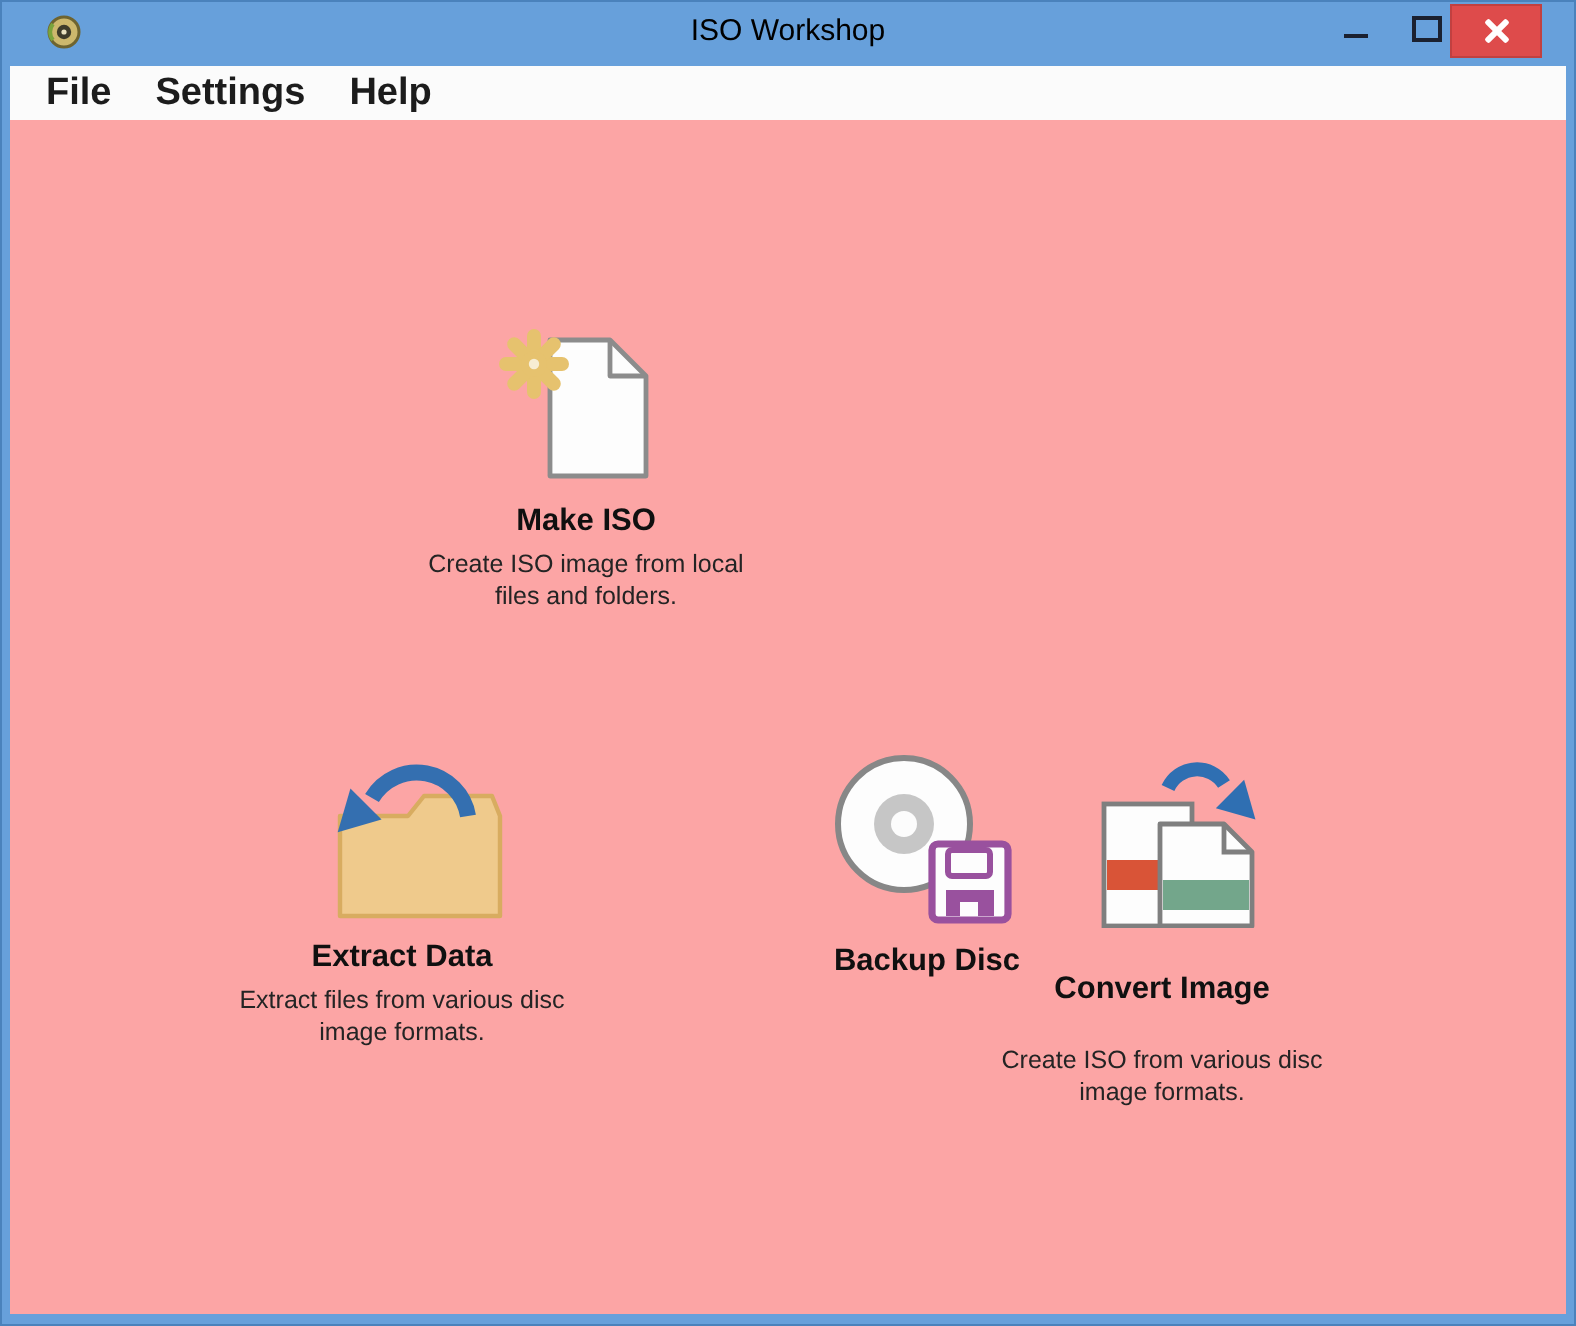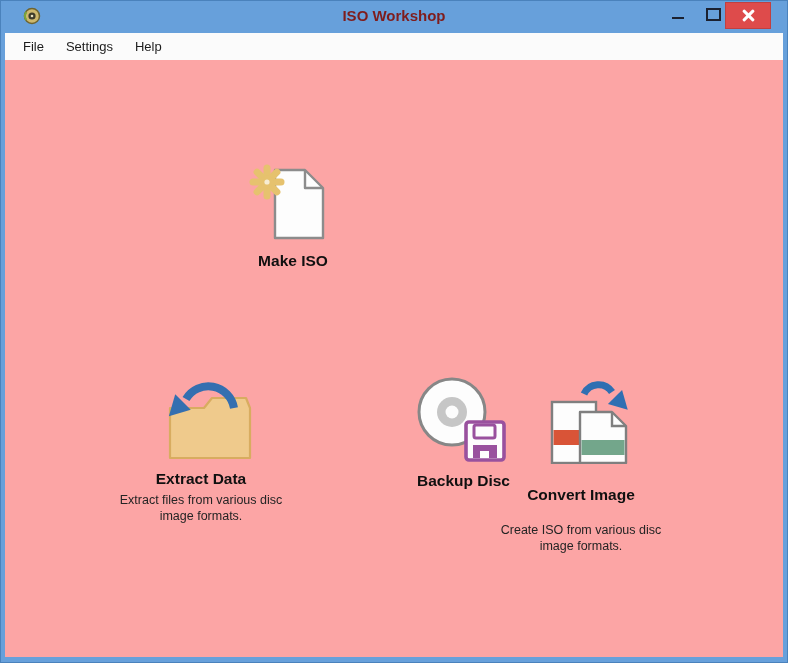--- a/index.html
+++ b/index.html
@@ -2,36 +2,36 @@
 <html><head>
 <meta charset="utf-8">
 <style>
   html,body{margin:0;padding:0;background:#d7d7d7;font-family:"Liberation Sans",sans-serif;}
   .window{position:relative;width:788px;height:663px;background:#67A0DB;box-shadow:inset 0 0 0 1px #4a82bc;overflow:hidden;}
 
   
   .titlebar{position:absolute;top:0;left:0;right:0;height:33px;}
   .app-icon{position:absolute;left:23px;top:7px;width:18px;height:18px;}
   .win-title{position:absolute;left:0;right:0;top:0;height:33px;line-height:32px;text-align:center;
-             font-size:15px;color:#7f1d1d;font-weight:bold;}
+             font-size:15px;color:#000000;}
   .ctl{position:absolute;top:0;height:29px;display:flex;align-items:center;justify-content:center;cursor:default;}
   .ctl-min{right:95px;width:30px;}
   .ctl-max{right:60px;width:30px;}
   .min-glyph{width:12px;height:2px;background:#1b2130;margin-top:6px;}
   .max-glyph{width:11px;height:9px;border:2px solid #1b2130;background:transparent;}
   .ctl-close{right:17px;width:46px;height:27px;top:2px;background:#de4b4b;border:1px solid #c14040;box-sizing:border-box;}
   .x-glyph{position:relative;width:13px;height:13px;}
   .x-glyph::before,.x-glyph::after{content:"";position:absolute;left:-1px;top:5px;width:15px;height:3px;background:#fff;border-radius:1px;}
   .x-glyph::before{transform:rotate(45deg);}
   .x-glyph::after{transform:rotate(-45deg);}
 
   
   .menubar{position:absolute;top:33px;left:5px;right:5px;height:27px;background:#fbfbfb;
            display:flex;align-items:center;padding-left:7px;box-sizing:border-box;}
-  .menu-item{padding:4px 11px;font-size:13px;font-weight:400;color:#1c1c1c;cursor:default;}
+  .menu-item{padding:4px 11px;font-size:19px;font-weight:700;color:#1c1c1c;cursor:default;}
 
   
   .content{position:absolute;top:60px;left:5px;right:5px;bottom:6px;background:#fca5a5;}
   .tile{position:absolute;width:240px;display:flex;flex-direction:column;align-items:center;text-align:center;cursor:pointer;}
   .tile-title{margin-top:8px;font-size:15.5px;font-weight:700;color:#101010;}
   .tile-desc{margin-top:5px;font-size:12.5px;line-height:15.5px;color:#242424;}
   .tile-desc span{display:block;}
 
   .t-make-iso{left:168px;top:96px;}
   .t-burn-image{left:363px;top:96px;}
@@ -82,20 +82,24 @@
           <line x1="17.8" y1="30.2" x2="12.1" y2="35.9"></line>
           <line x1="16" y1="26" x2="8" y2="26"></line>
           <line x1="17.8" y1="21.8" x2="12.1" y2="16.1"></line>
           <line x1="22" y1="20" x2="22" y2="12"></line>
           <line x1="26.2" y1="21.8" x2="31.9" y2="16.1"></line>
         </g>
         <circle cx="22" cy="26" r="6.5" fill="#e6c26e"></circle>
         <circle cx="22" cy="26" r="2.6" fill="#f7edd3"></circle>
       </svg>
       <div class="tile-title">Make ISO</div>
+      <div class="tile-desc">
+        <span>Create ISO image from local</span>
+        <span>files and folders.</span>
+      </div>
     </div>
 
 
     <div class="tile t-extract-data">
       <svg width="110" height="90" viewBox="0 0 110 90">
         <path d="M24 86 L24 36 L58 36 L66 26 L100 26 L104 36 L104 86 Z" fill="#efca8c" stroke="#d8ac60" stroke-width="2.2" stroke-linejoin="round"></path>
         <path d="M88 36 A26 26 0 0 0 40 27" fill="none" stroke="#346fb0" stroke-width="8"></path>
         <polygon points="0,-11 0,11 -20,0" transform="translate(37,30) rotate(-45)" fill="#346fb0"></polygon>
       </svg>
       <div class="tile-title">Extract Data</div>

